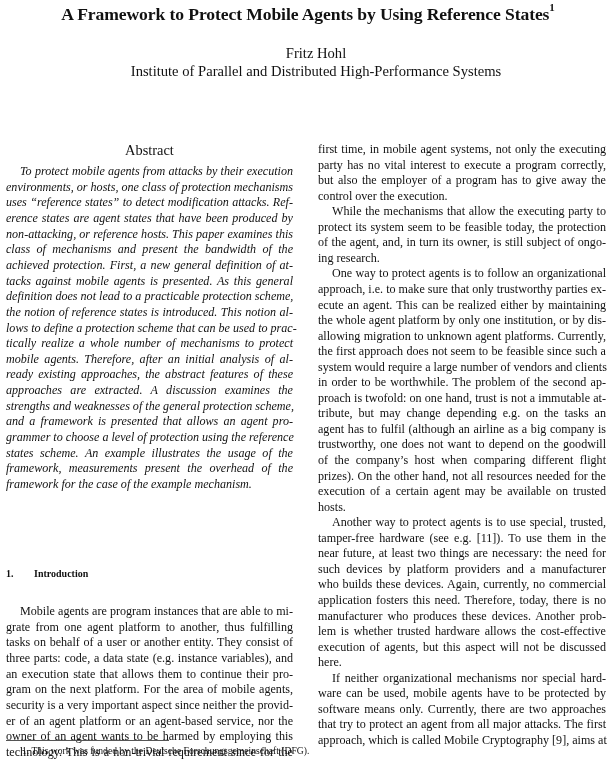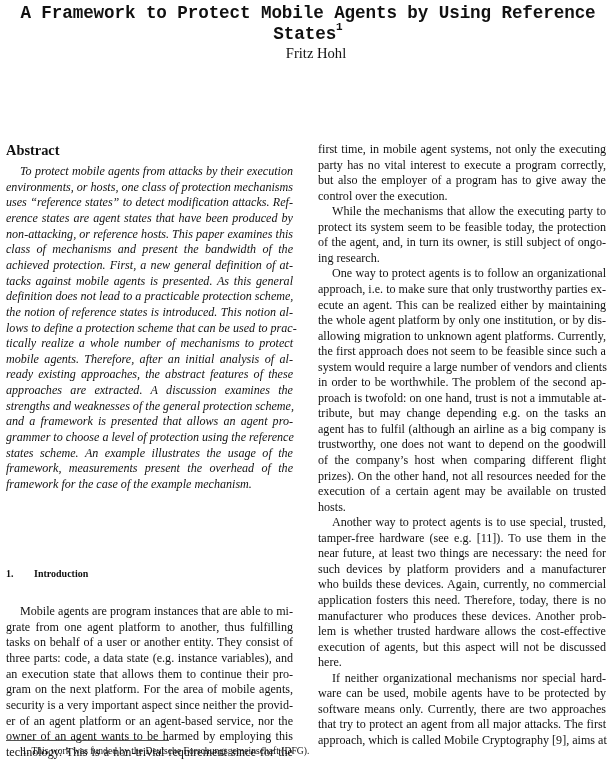--- a/index.html
+++ b/index.html
@@ -1,49 +1,50 @@
 <!DOCTYPE html>
 <html><head>
 <meta charset="utf-8">
 <style>
   html, body { margin: 0; padding: 0; background: #ffffff; }
   body { width: 616px; height: 762px; position: relative; overflow: hidden;
          font-family: "Liberation Serif", "DejaVu Serif", serif; color: #111; }
   .title { position: absolute; top: 3px; left: 0; width: 616px; text-align: center;
-           font-weight: bold; font-size: 17.6px; letter-spacing: -0.1px; font-family: Liberation Mono, monospace; }
+           font-weight: bold; font-size: 17.6px; letter-spacing: -0.1px; }
   .title sup { font-size: 11px; font-weight: bold; position: relative; top: -2px; }
   .author-block { position: absolute; top: 44px; left: 0; width: 616px; text-align: center;
                   font-size: 14.6px; line-height: 18.2px; }
   .author-block div { white-space: nowrap; padding-left: 16px; }
 
   .col { position: absolute; top: 0; width: 287px; }
   .col-left { left: 6px; }
   .col-right { left: 318px; width: 288px; }
 
   .line { position: absolute; left: 0; width: 100%; height: 16px; font-size: 12.1px;
           line-height: 16px; white-space: nowrap; text-align: justify; text-align-last: justify; }
   .line.last { text-align-last: left; }
   .line.indent { padding-left: 14px; box-sizing: border-box; }
   .italic .line { font-style: italic; }
 
-  .abstract-heading { position: absolute; top: 142px; left: 6px; width: 287px; text-align: left;
-                      font-weight: bold; font-size: 14.4px; }
+  .abstract-heading { position: absolute; top: 142px; left: 6px; width: 287px; text-align: center;
+                      font-weight: normal; font-size: 14.4px; }
   .section-heading { position: absolute; top: 568px; left: 6px; font-weight: bold; font-size: 10px; white-space: nowrap; }
   .section-heading .num { display: inline-block; width: 28px; }
 
   .footnote-rule { position: absolute; top: 740px; left: 6px; width: 163px; height: 1px; background: #555; }
   .footnote { position: absolute; top: 745px; left: 22px; font-size: 9.6px; white-space: nowrap; }
 </style>
 </head>
 <body>
 
 <div class="title"><span>A Framework to Protect Mobile Agents by Using Reference States</span><sup>1</sup></div>
 
 <div class="author-block">
   <div>Fritz Hohl</div>
+  <div>Institute of Parallel and Distributed High-Performance Systems</div>
 </div>
 
 <div class="abstract-heading">Abstract</div>
 
 <div class="col col-left italic" id="abstract-col">
     <div class="line indent" style="top: 163px;">To protect mobile agents from attacks by their execution</div>
     <div class="line" style="top: 178.65px;">environments, or hosts, one class of protection mechanisms</div>
     <div class="line" style="top: 194.3px;">uses “reference states” to detect modification attacks. Ref-</div>
     <div class="line" style="top: 209.95px;">erence states are agent states that have been produced by</div>
     <div class="line" style="top: 225.6px;">non-attacking, or reference hosts. This paper examines this</div>

